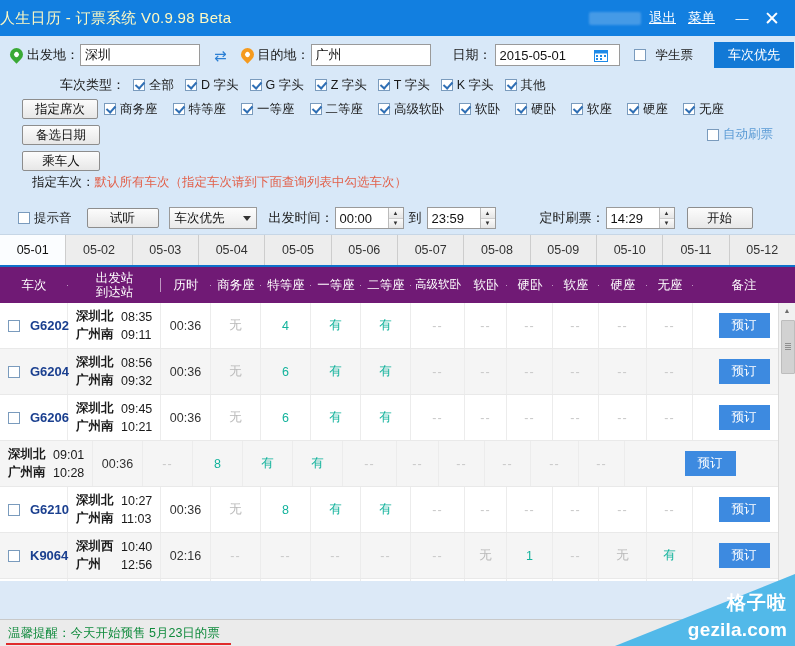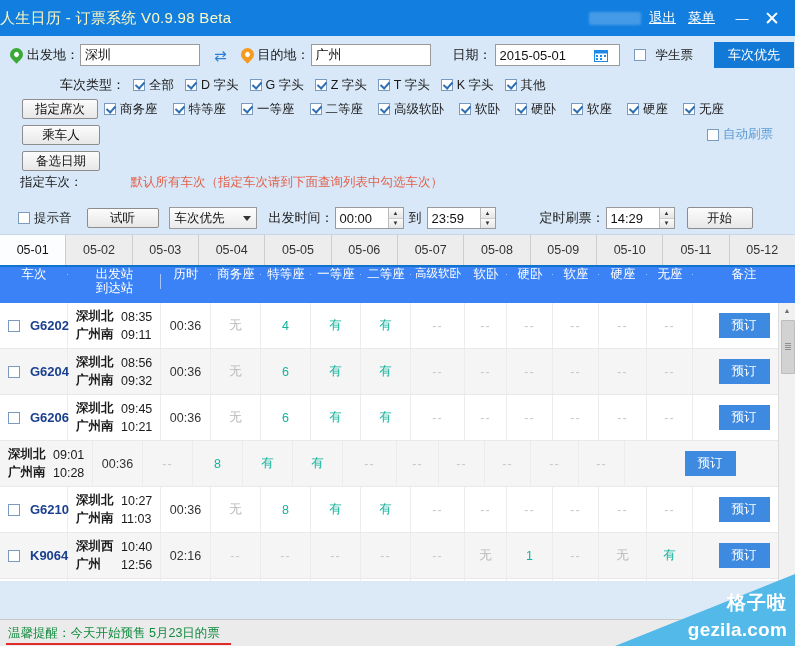--- a/index.html
+++ b/index.html
@@ -86,21 +86,21 @@
   .r3{height:26px;padding-left:22px;}
   .btn-gray{
     background:linear-gradient(#fcfcfc,#e7e7e7);border:1px solid #8d8d8d;
     font-size:12.5px;color:#111;height:20px;padding:0 12px;cursor:pointer;
     font-family:inherit;border-radius:2px;
   }
   .r3 .cbitem{margin-left:6px;margin-right:9px;}
 
   .r4{height:26px;padding-left:22px;}
   .r5{height:26px;padding-left:22px;}
-  .r6{height:28px;padding-left:20px;align-items:baseline;gap:48px;}
+  .r6{height:28px;padding-left:32px;align-items:baseline;}
   .hint-lbl{font-size:12.5px;color:#1a1a1a;}
   .hint-red{font-size:12.5px;color:#e2604a;}
 
   .r7{height:32px;padding-left:18px;}
   .sel{
     border:1px solid #9a9a9a;background:linear-gradient(#fdfdfd,#eaeaea);height:22px;
     width:88px;display:flex;align-items:center;justify-content:space-between;
     font-size:12.5px;padding:0 5px;box-sizing:border-box;cursor:pointer;color:#111;
   }
   .caret{width:0;height:0;border-left:4px solid transparent;border-right:4px solid transparent;border-top:5px solid #333;}
@@ -120,21 +120,21 @@
   .tabs{display:flex;height:30px;background:#ededed;border-top:1px solid #c6d6e6;}
   .tab{
     flex:1;display:flex;align-items:center;justify-content:center;font-size:12.5px;
     color:#333;border-right:1px solid #cdcdcd;cursor:pointer;background:#ededed;
   }
   .tab.active{background:#fbfdff;color:#111;}
   .tab:last-child{border-right:0;}
 
   
   .thead{
-    display:flex;background:#3b82f6;color:#ffffff;height:36px;align-items:flex-start;
+    display:flex;background:#701a75;color:#ffffff;height:36px;align-items:center;
     font-size:12.5px;border-top:2px solid #0f72cc;
   }
   .th{
     display:flex;align-items:center;justify-content:center;text-align:center;
     position:relative;line-height:1.15;
   }
   .th:after{
     content:"";position:absolute;right:0;top:7px;bottom:7px;width:1px;background:rgba(255,255,255,.55);
   }
   .th:last-child:after{display:none;}
@@ -334,26 +334,26 @@
       <span class="cbitem">
           <span class="chk on"></span>
           <span>硬座</span>
         </span>
       <span class="cbitem">
           <span class="chk on"></span>
           <span>无座</span>
         </span>
     </div>
 
+    <div class="row r5">
+      <button class="btn-gray" style="width:78px;">备选日期</button>
+    </div>
+
     <div class="row r4">
       <button class="btn-gray" style="width:78px;">乘车人</button>
-    </div>
-
-    <div class="row r5">
-      <button class="btn-gray" style="width:78px;">备选日期</button>
     </div>
 
     <div class="row r6">
       <span class="hint-lbl">指定车次：</span>
       <span class="hint-red">默认所有车次（指定车次请到下面查询列表中勾选车次）</span>
     </div>
 
     <div class="row r7">
       <span class="cbitem">
         <span class="chk"></span>

